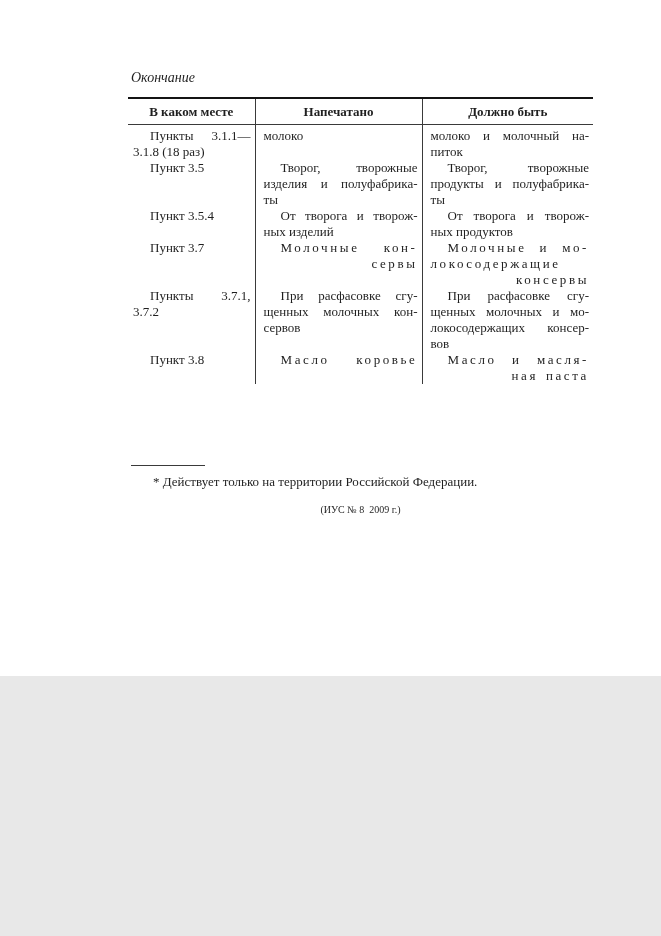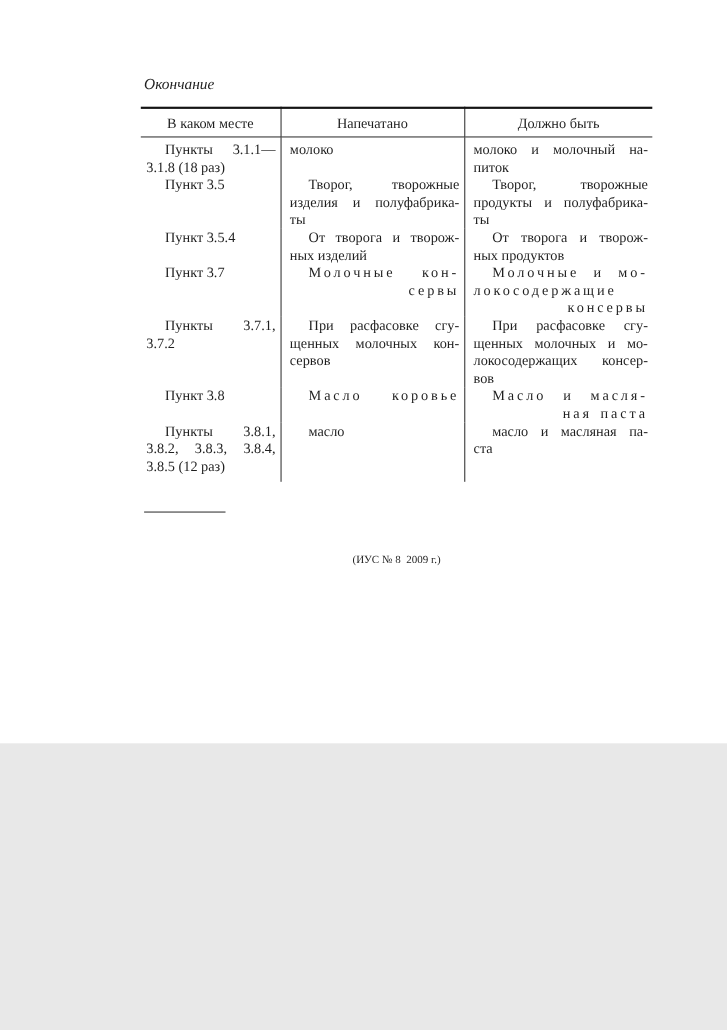--- a/index.html
+++ b/index.html
@@ -19,21 +19,21 @@
     position:absolute;left:128px;top:97px;
     width:465px;
     border-collapse:collapse;table-layout:fixed;
     border-top:2.5px solid #141414;
     font-size:13px;line-height:16px;
   }
   table.rev col.c1{width:127px;}
   table.rev col.c2{width:167px;}
   table.rev col.c3{width:171px;}
   table.rev th{
-    font-weight:normal;font-size:13px;
+    font-weight:bold;font-size:13px;
     text-align:center;vertical-align:middle;
     height:25px;
     border-bottom:1px solid #3a3a3a;
     padding:0 2px;
   }
   table.rev th.b, table.rev td.b{border-right:1px solid #3a3a3a;}
   table.rev td{
     vertical-align:top;
     padding:0 4px 0 8px;
   }
@@ -159,37 +159,24 @@
             <div class="ln ind">Пункт 3.8</div>
           </td>
           <td class="b">
             <div class="ln ind jst sp">Масло коровье</div>
           </td>
           <td>
             <div class="ln ind jst sp">Масло и масля-</div>
             <div class="ln sp">ная паста</div>
           </td>
         </tr>
-        <tr class="last">
-          <td class="b">
-            <div class="ln ind jst">Пункты 3.8.1,</div>
-            <div class="ln jst">3.8.2, 3.8.3, 3.8.4,</div>
-            <div class="ln">3.8.5 (12 раз)</div>
-          </td>
-          <td class="b">
-            <div class="ln ind">масло</div>
-          </td>
-          <td>
-            <div class="ln ind jst">масло и масляная па-</div>
-            <div class="ln">ста</div>
-          </td>
-        </tr>
       </tbody>
   </table>
 
   <div class="foot-rule"></div>
 
+  <div class="foot-text">* Действует только на территории Российской Федерации.</div>
 
   <div class="issue-note">(ИУС № 8&nbsp; 2009 г.)</div>
 
   <div class="page-number">44</div>
 
 </div>
 
 </body></html>

